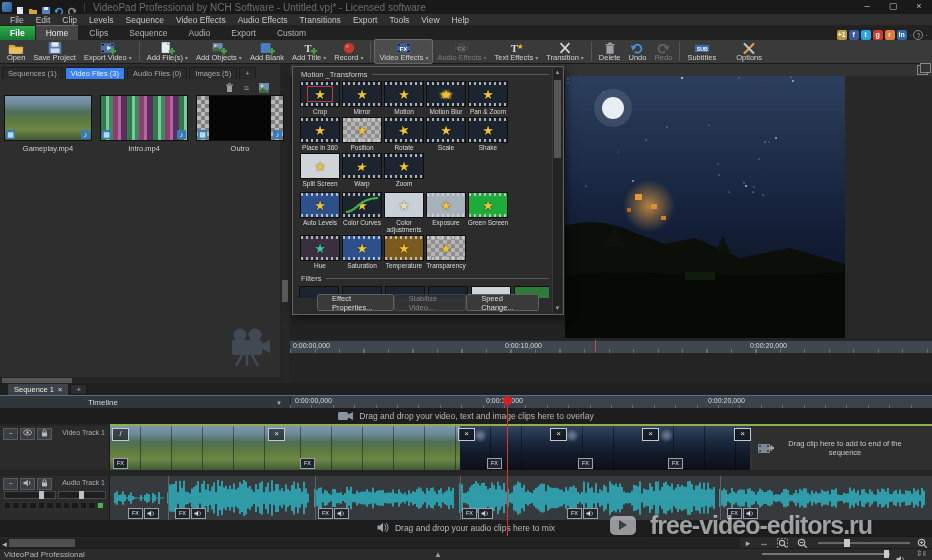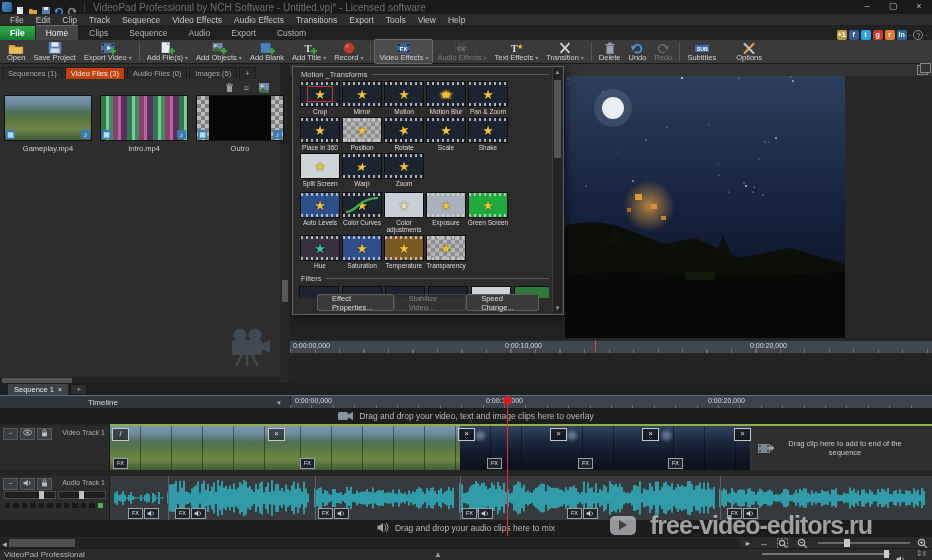--- a/index.html
+++ b/index.html
@@ -33,21 +33,21 @@
   .tbtn .tlabel{font-size:7.5px;color:#d2d2d2;white-space:nowrap;line-height:8px;display:flex;align-items:center;gap:2px;}
   .tbtn.disabled{opacity:.42;}
   .tbtn.pressed{background:#4c4c4c;border:1px solid #6b6b6b;border-radius:2px;}
   .dd{font-size:6px;color:#9a9a9a;}
   .tbsep{width:1px;height:19px;background:#565656;margin:0 3px;}
   .tbgap{width:12px;}
   
   #bin{left:0;top:64px;width:280px;height:321px;background:#2e2e2e;}
   #bintabs{position:absolute;left:0;top:2px;width:280px;height:13px;display:flex;align-items:flex-end;}
   .bintab{font-size:7.5px;color:#a8a8a8;background:#2a2a2a;border:1px solid #1c1c1c;border-bottom:none;padding:1px 5px;margin-left:2px;white-space:nowrap;}
-  .bintab.active{background:#c2410c;color:#efefef;}
+  .bintab.active{background:#3b82f6;color:#efefef;}
   #bintools{position:absolute;right:10px;top:18px;display:flex;gap:4px;}
   .bintool{width:13px;height:12px;display:flex;align-items:center;justify-content:center;color:#9a9a9a;font-size:9px;}
   #binitems{position:absolute;left:4px;top:31px;display:flex;gap:8px;}
   .binitem{width:88px;}
   .binthumb{position:relative;width:86px;height:44px;border:1px solid #101010;overflow:hidden;}
   .thumb-day{background:linear-gradient(180deg,#7d97ad 0%,#6d8a9a 18%,#4f6f5a 36%,#5d7a3f 56%,#6e8747 76%,#3f5a33 100%);}
   .thumb-glitch{background:repeating-linear-gradient(90deg,#2f7a4a 0 5px,#79c99b 5px 8px,#3f8a5f 8px 12px,#8a3f6e 12px 17px,#b565a0 17px 20px,#5a2f5e 20px 26px);}
   .thumb-outro{background:#060606;}
   .checker-strip{position:absolute;top:0;width:12px;height:100%;background:repeating-conic-gradient(#b9b9b9 0% 25%,#7e7e7e 0% 50%) 0 0/8px 8px;}
   .badge{position:absolute;bottom:1px;width:9px;height:9px;border-radius:1px;background:#3a7ab5;color:#dff;font-size:7px;line-height:9px;text-align:center;}
@@ -201,21 +201,21 @@
       <div class="winbtn">–</div>
       <div class="winbtn">▢</div>
       <div class="winbtn">×</div>
     </div>
   </div>
 
   <div class="abs" id="menubar">
       <div class="menuitem">File</div>
       <div class="menuitem">Edit</div>
       <div class="menuitem">Clip</div>
-      <div class="menuitem">Track</div>
+      <div class="menuitem">Levels</div>
       <div class="menuitem">Sequence</div>
       <div class="menuitem">Video Effects</div>
       <div class="menuitem">Audio Effects</div>
       <div class="menuitem">Transitions</div>
       <div class="menuitem">Export</div>
       <div class="menuitem">Tools</div>
       <div class="menuitem">View</div>
       <div class="menuitem">Help</div>
     </div>
 

